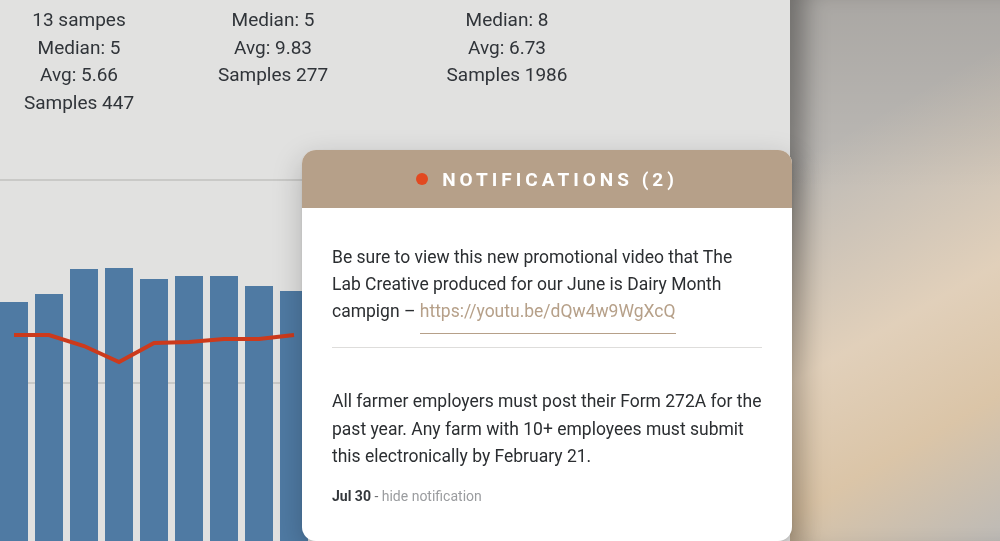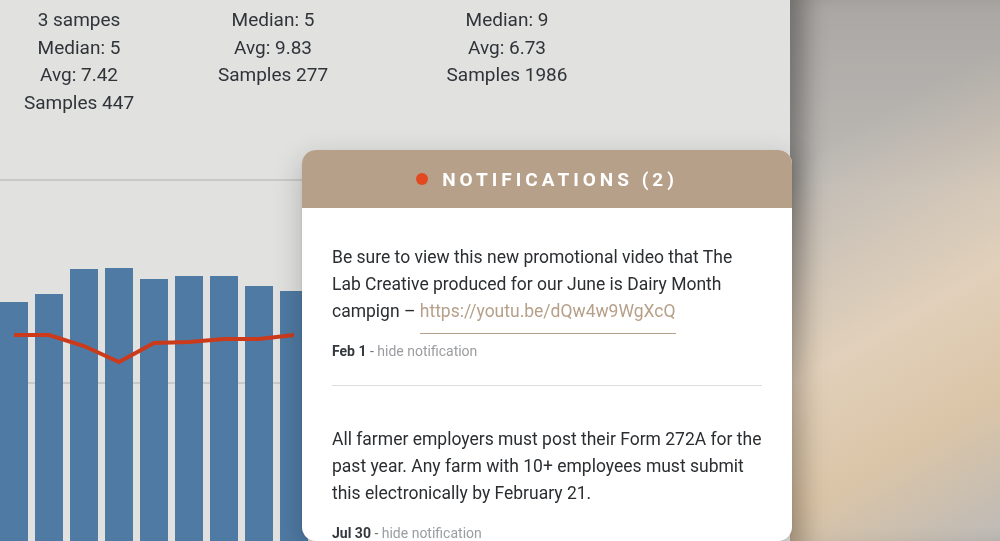--- a/index.html
+++ b/index.html
@@ -146,32 +146,32 @@
     cursor: pointer;
   }
 </style>
 </head>
 <body>
 
 <div class="viewport">
 
   <div class="stats-row">
     <div class="stat-col c1">
-      <div>3 sampes</div>
+      <div>13 sampes</div>
       <div>Median: 5</div>
-      <div>Avg: 7.42</div>
+      <div>Avg: 5.66</div>
       <div>Samples 447</div>
     </div>
     <div class="stat-col c2">
       <div>Median: 5</div>
       <div>Avg: 9.83</div>
       <div>Samples 277</div>
     </div>
     <div class="stat-col c3">
-      <div>Median: 9</div>
+      <div>Median: 8</div>
       <div>Avg: 6.73</div>
       <div>Samples 1986</div>
     </div>
   </div>
 
   <div class="chart-wrap">
     <svg class="chart-svg" viewBox="0 0 320 371">
       <g id="chart-grid">
           <line x1="0" x2="320" y1="10" y2="10" class="gridline"></line>
           <line x1="0" x2="320" y1="213" y2="213" class="gridline"></line>
@@ -195,23 +195,20 @@
 
   <div class="notif-card">
     <div class="notif-head">
       <span class="notif-dot"></span>
       <span class="notif-title">NOTIFICATIONS (2)</span>
     </div>
     <div class="notif-body">
 
       <div class="notif-item">
         <span>Be sure to view this new promotional video that The Lab Creative produced for our June is Dairy Month campign – </span><a class="ext-link">https://youtu.be/dQw4w9WgXcQ</a>
-        <div class="notif-meta">
-          <span class="date">Feb 1</span><span class="sep"></span><span class="hide-link">hide notification</span>
-        </div>
       </div>
 
       <div class="notif-item">
         <span>All farmer employers must post their Form 272A for the past year. Any farm with 10+ employees must submit this electronically by February 21.</span>
         <div class="notif-meta">
           <span class="date">Jul 30</span><span class="sep"></span><span class="hide-link">hide notification</span>
         </div>
       </div>
 
     </div>

